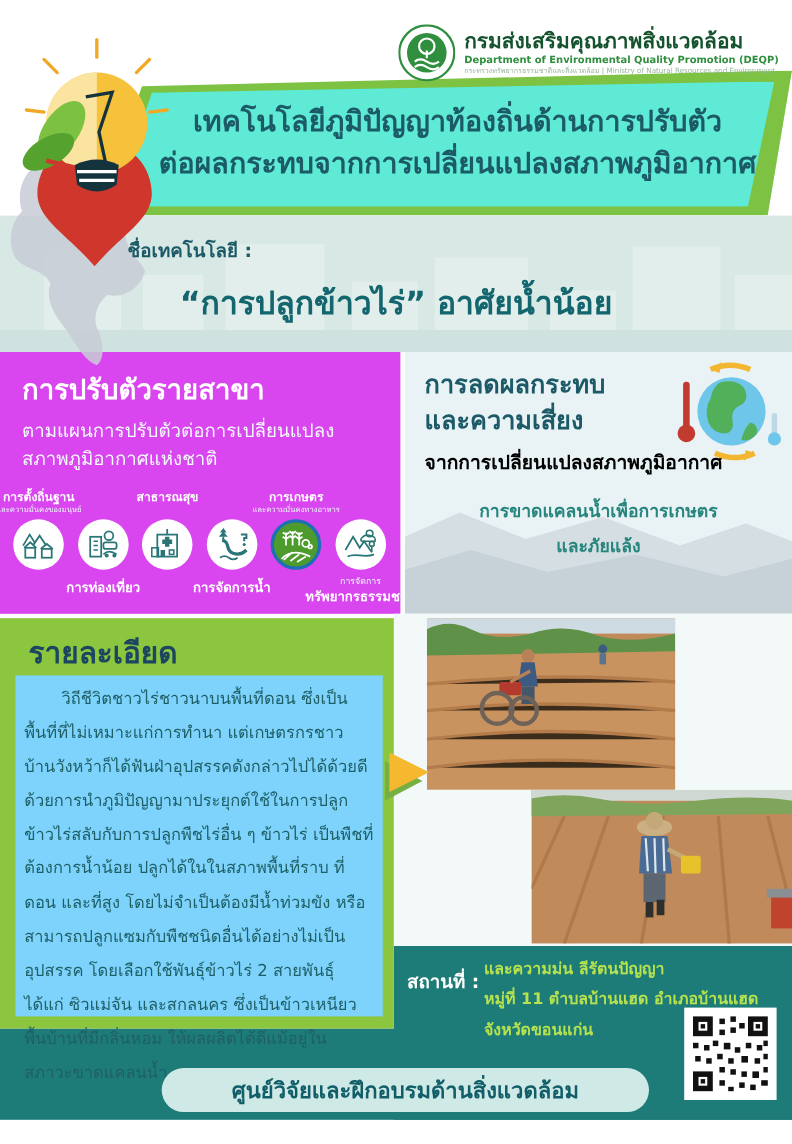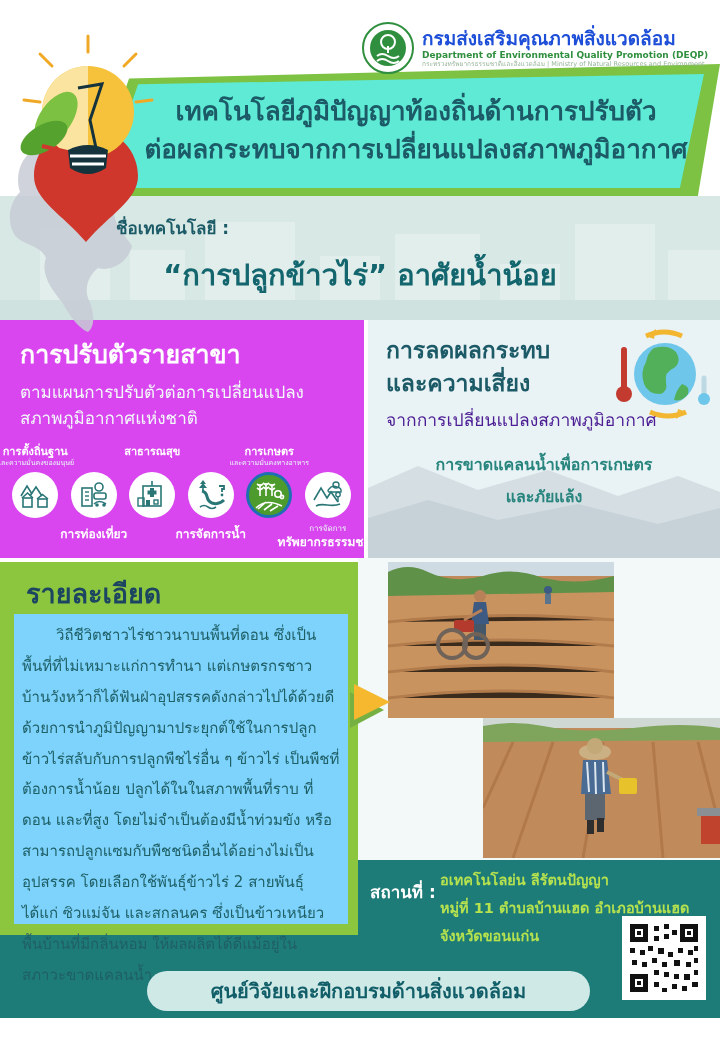--- a/index.html
+++ b/index.html
@@ -2,21 +2,21 @@
 <html><head>
 <meta charset="utf-8">
 <style>
   * { margin:0; padding:0; box-sizing:border-box; }
   body { background:#ffffff; font-family:"DejaVu Sans", "Liberation Sans", sans-serif; }
   .poster { position:relative; width:720px; height:1040px; background:#ffffff; overflow:hidden; }
 
   
   .logo { position:absolute; top:22px; right:12px; display:flex; align-items:center; gap:8px; z-index:5; }
   .logo-text { display:flex; flex-direction:column; line-height:1.15; }
-  .logo-th { color:#1d4ed8; font-weight:bold; font-size:19px; }
+  .logo-th { color:#14532d; font-weight:bold; font-size:19px; }
   .logo-en { color:#2f8f3e; font-weight:bold; font-size:9px; }
   .logo-sub { color:#96b49a; font-size:6.5px; margin-top:1px; }
 
   
   .map-th { position:absolute; left:0; top:140px; z-index:1; opacity:.85; }
 
   
   .pin-bulb { position:absolute; left:6px; top:28px; z-index:4; }
 
   
@@ -51,21 +51,21 @@
   .lbl-b1 { position:absolute; top:84px; left:50%; transform:translateX(-50%); white-space:nowrap;
             color:#fff; font-weight:bold; font-size:12px; }
   .lbl-b0 { position:absolute; top:82px; left:50%; transform:translateX(-50%); white-space:nowrap;
             color:#eafaf8; font-size:8px; }
   .lbl-b2 { position:absolute; top:92px; left:50%; transform:translateX(-50%); white-space:nowrap;
             color:#fff; font-weight:bold; font-size:12px; }
 
   
   .impact-box { position:absolute; left:368px; top:320px; width:352px; height:238px; background:#e9f2f4; overflow:hidden; }
   .impact-title { position:absolute; left:18px; top:14px; color:#1b5a66; font-weight:bold; font-size:23px; line-height:1.45; }
-  .impact-sub { position:absolute; left:18px; top:86px; color:#4c1d95; font-size:17.5px; font-weight:400; white-space:nowrap; }
+  .impact-sub { position:absolute; left:18px; top:86px; color:#000000; font-size:17.5px; font-weight:700; white-space:nowrap; }
   .impact-issue1 { position:absolute; left:0; top:132px; width:100%; text-align:center; color:#27857e; font-weight:bold; font-size:16px; z-index:2;}
   .impact-issue2 { position:absolute; left:0; top:164px; width:100%; text-align:center; color:#27857e; font-weight:bold; font-size:16px; z-index:2;}
   .globe { position:absolute; right:8px; top:6px; }
   .mtns { position:absolute; left:0; bottom:0; }
 
   
   .photos-bg { position:absolute; left:358px; top:558px; width:362px; height:302px; background:#f3f8f8; }
   .photo { position:absolute; overflow:hidden; }
   .photo1 { left:388px; top:562px; width:226px; height:156px; }
   .photo2 { left:483px; top:718px; width:237px; height:140px; }
@@ -352,21 +352,21 @@
   <div class="detail-box">
     <div class="detail-title">รายละเอียด</div>
     <div class="detail-panel">
       <p class="detail-text">วิถีชีวิตชาวไร่ชาวนาบนพื้นที่ดอน ซึ่งเป็นพื้นที่ที่ไม่เหมาะแก่การทำนา แต่เกษตรกรชาวบ้านวังหว้าก็ได้ฟันฝ่าอุปสรรคดังกล่าวไปได้ด้วยดีด้วยการนำภูมิปัญญามาประยุกต์ใช้ในการปลูกข้าวไร่สลับกับการปลูกพืชไร่อื่น ๆ ข้าวไร่ เป็นพืชที่ต้องการน้ำน้อย ปลูกได้ในในสภาพพื้นที่ราบ ที่ดอน และที่สูง โดยไม่จำเป็นต้องมีน้ำท่วมขัง หรือสามารถปลูกแซมกับพืชชนิดอื่นได้อย่างไม่เป็นอุปสรรค โดยเลือกใช้พันธุ์ข้าวไร่ 2 สายพันธุ์ ได้แก่ ซิวแม่จัน และสกลนคร ซึ่งเป็นข้าวเหนียวพื้นบ้านที่มีกลิ่นหอม ให้ผลผลิตได้ดีแม้อยู่ในสภาวะขาดแคลนน้ำ</p>
     </div>
   </div>
 
   <div class="footer-right"></div>
   <div class="footer-full"></div>
   <div class="loc-label">สถานที่ :</div>
-  <div class="loc-line" style="top:868px;">อเทคโนโลย่น ลีรัตนปัญญา</div>
+  <div class="loc-line" style="top:868px;">และความม่น ลีรัตนปัญญา</div>
   <div class="loc-line" style="top:896px;">หมู่ที่ 11 ตำบลบ้านแฮด อำเภอบ้านแฮด</div>
   <div class="loc-line" style="top:924px;">จังหวัดขอนแก่น</div>
 
   <div class="pill">
     <span class="pill-text">ศูนย์วิจัยและฝึกอบรมด้านสิ่งแวดล้อม</span>
   </div>
 
   <div class="qr-box">
     <svg width="72" height="72" viewBox="0 0 72 72">
       <rect width="72" height="72" fill="#ffffff"></rect>

